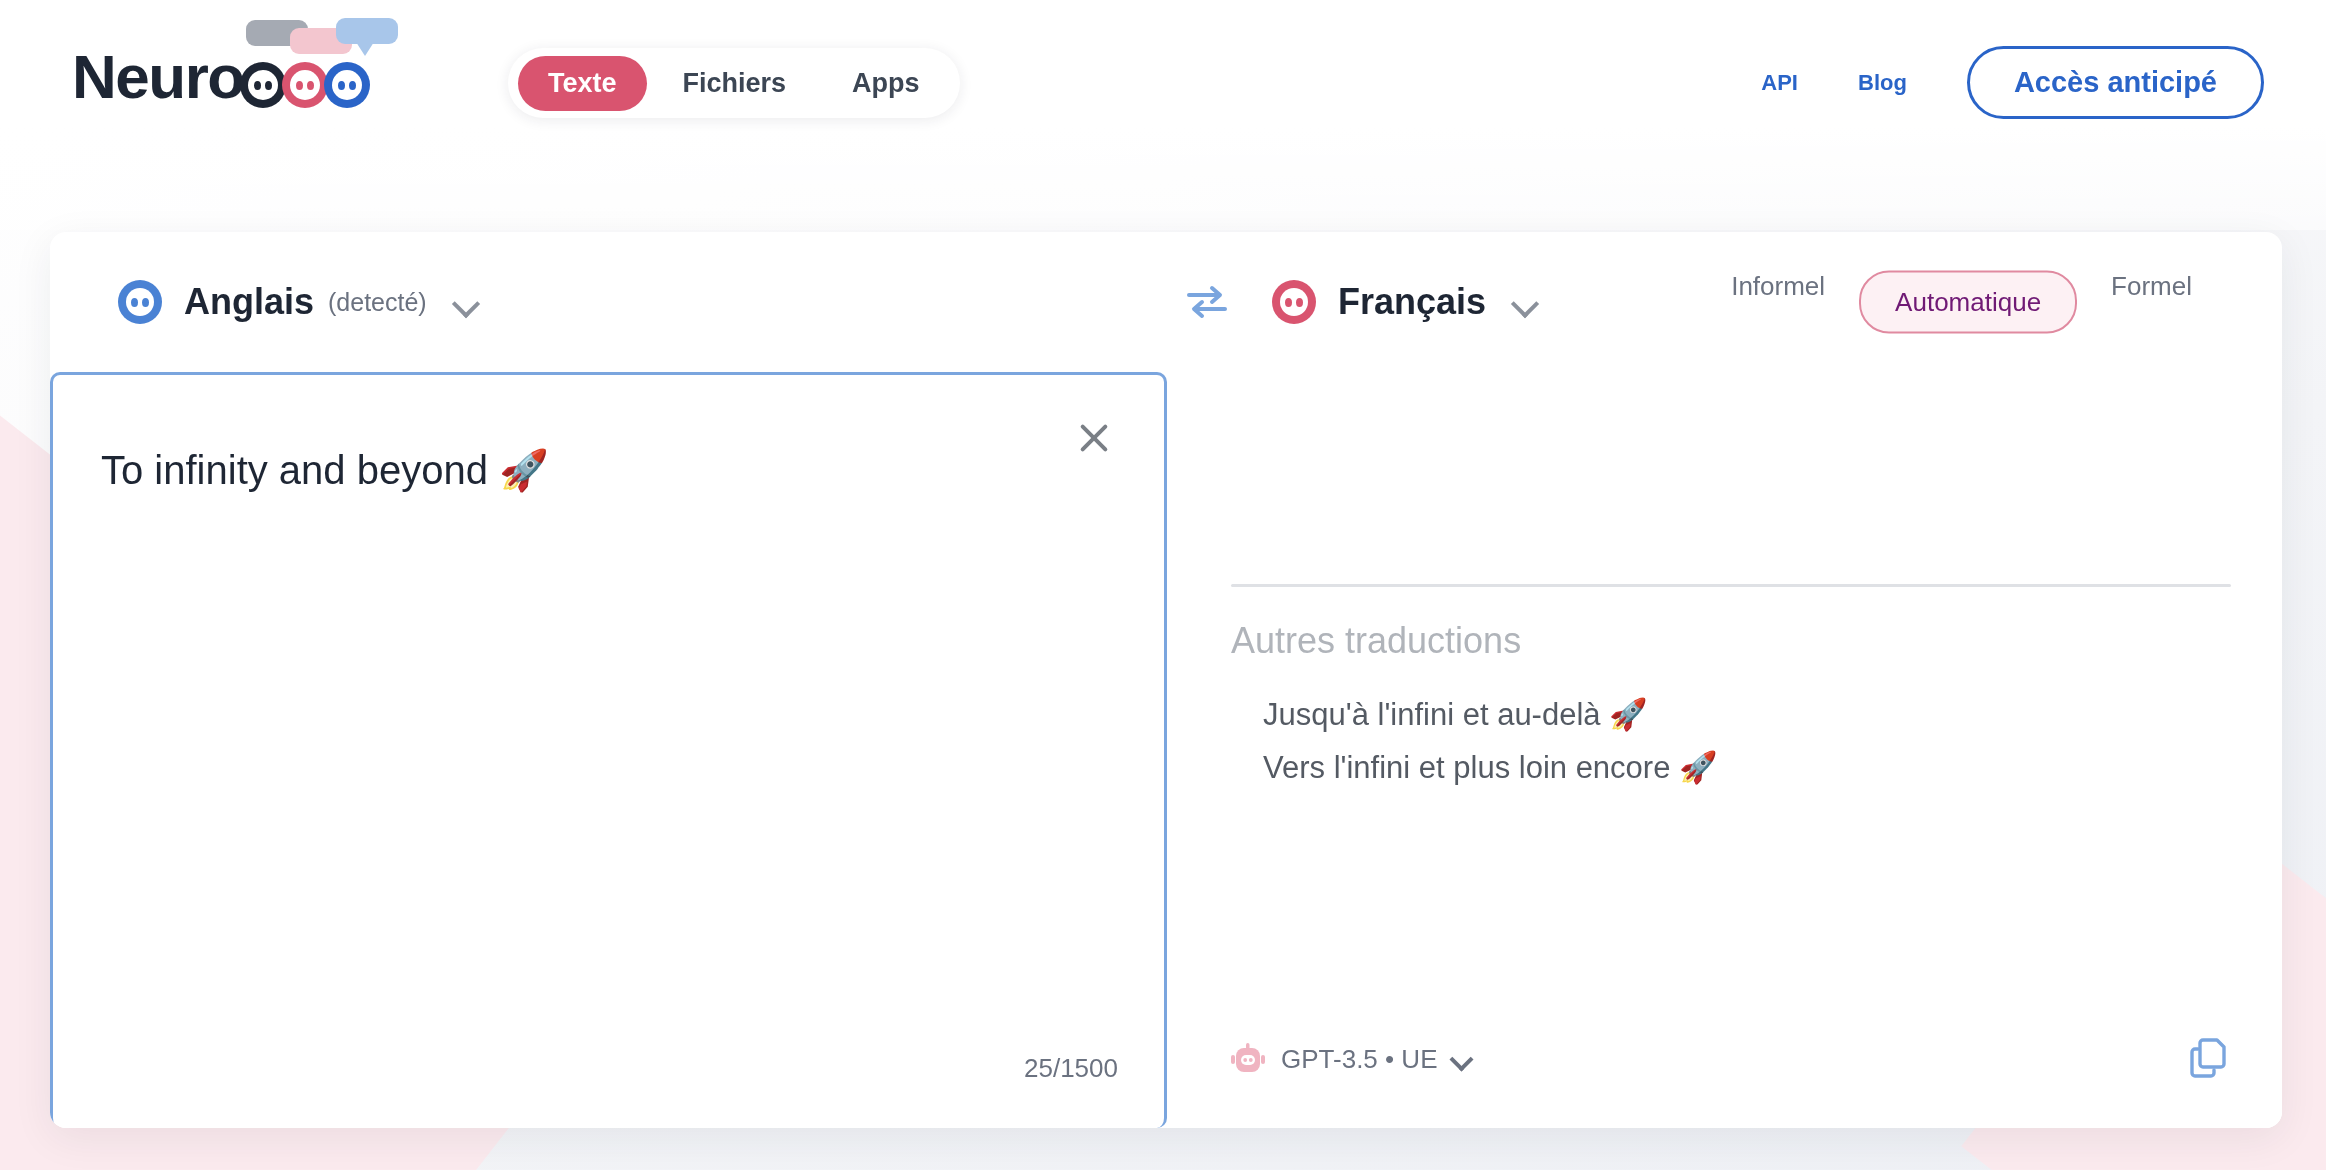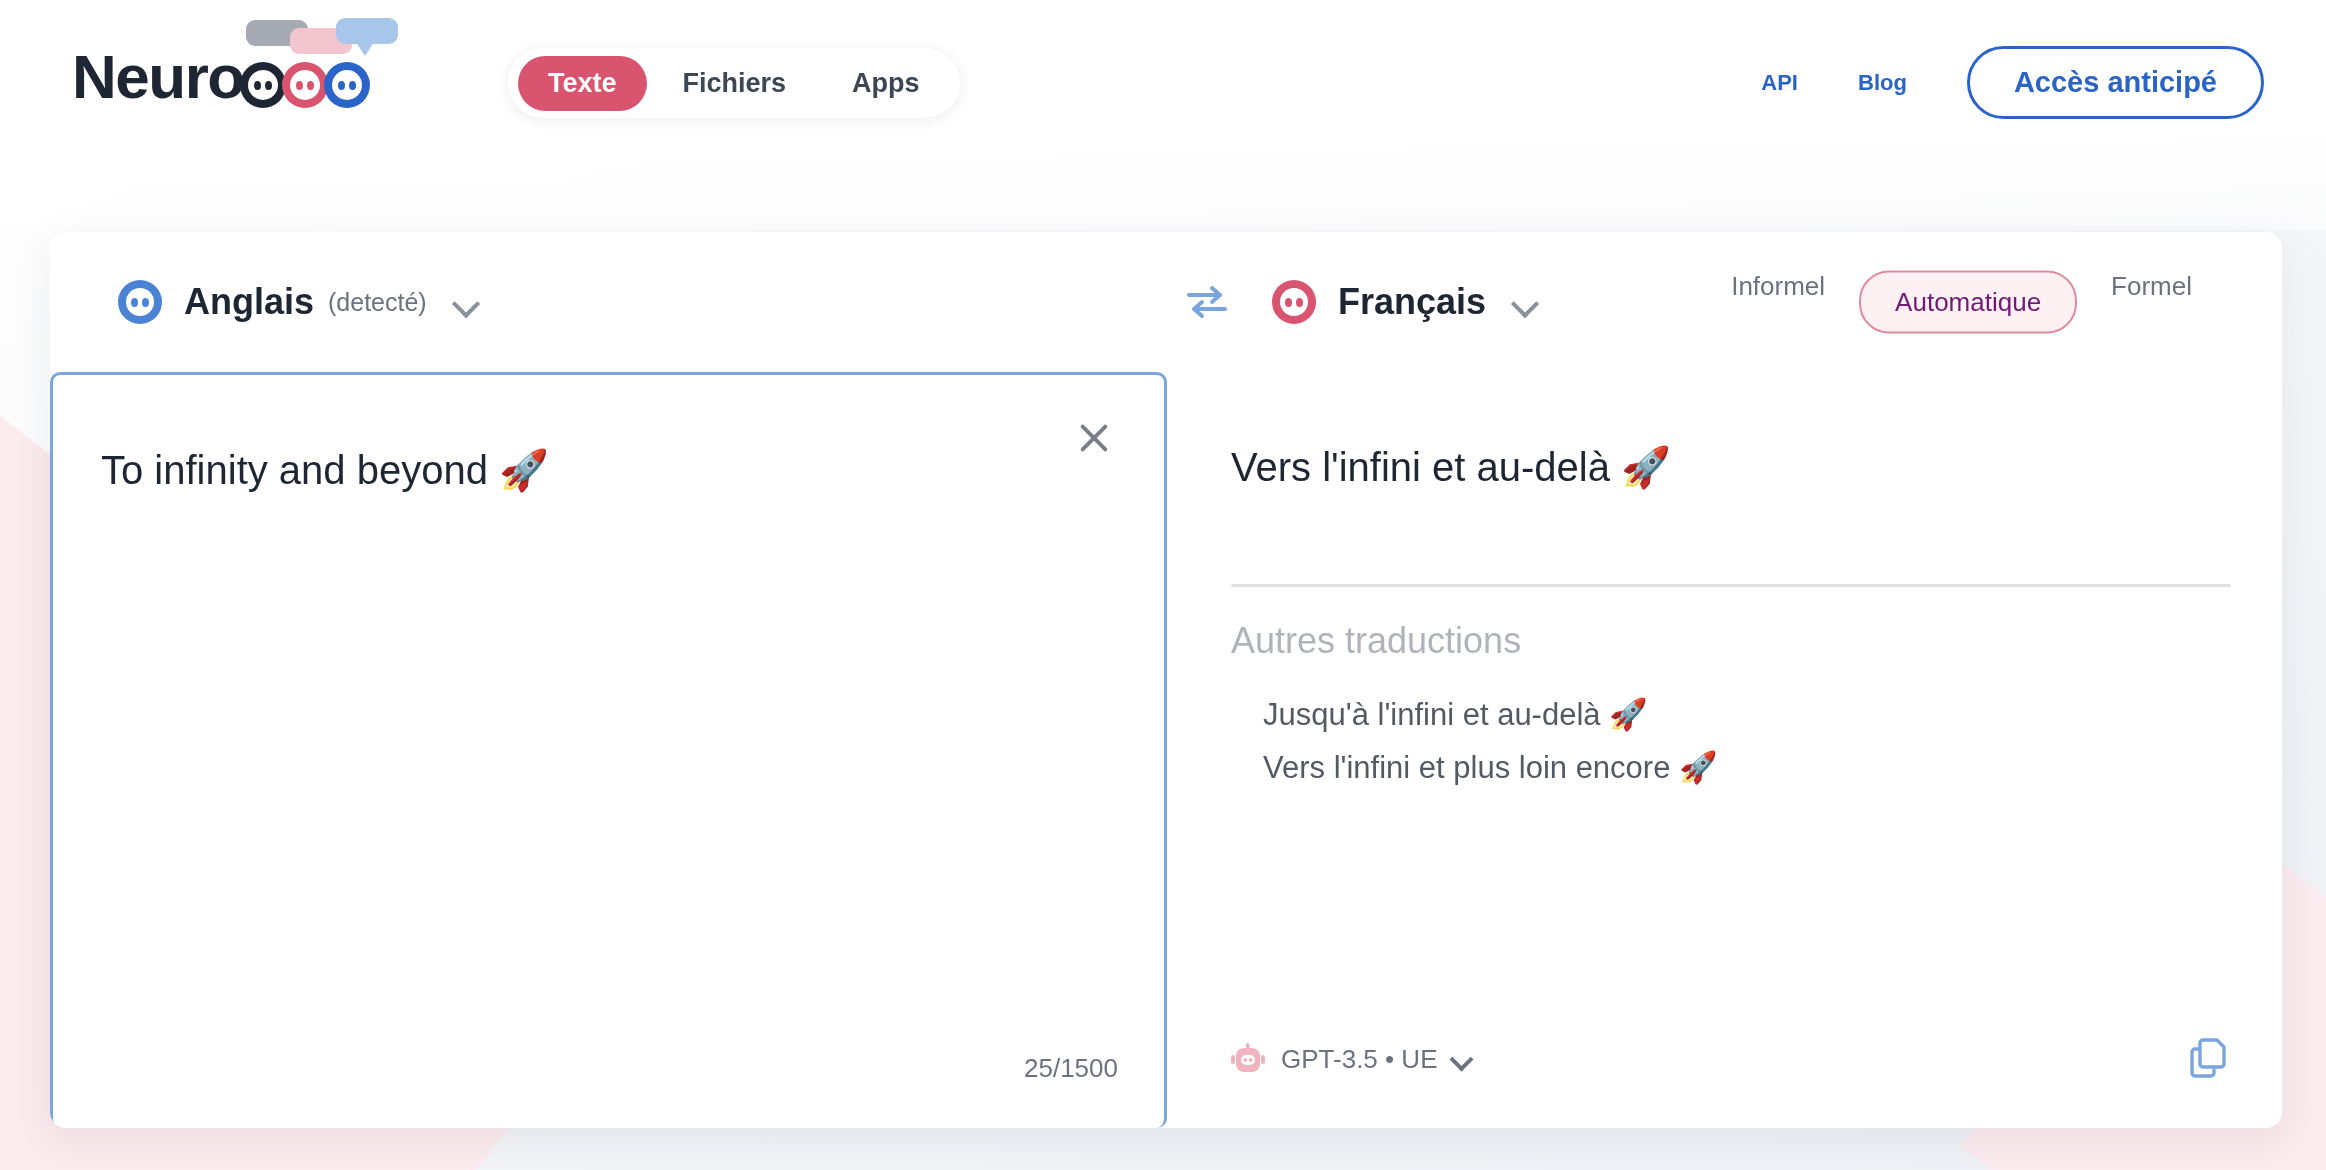--- a/index.html
+++ b/index.html
@@ -348,21 +348,20 @@
 
     <div class="panes">
 
       <div class="pane-src">
         <div class="close-x"></div>
         <div class="src-text">To infinity and beyond 🚀</div>
         <div class="char-count">25/1500</div>
       </div>
 
       <div class="pane-tgt">
-        <div class="tgt-text">Vers l'infini et au-delà 🚀</div>
         <div class="divider"></div>
         <div class="alt-title">Autres traductions</div>
         <div class="alt-list">
           <div class="alt-item">Jusqu'à l'infini et au-delà 🚀</div>
           <div class="alt-item">Vers l'infini et plus loin encore 🚀</div>
         </div>
 
         <div class="model-row">
           <svg width="38" height="34" viewBox="0 0 38 34">
             <rect x="2" y="13" width="4" height="9" rx="2" fill="#f0b4c1"></rect>

